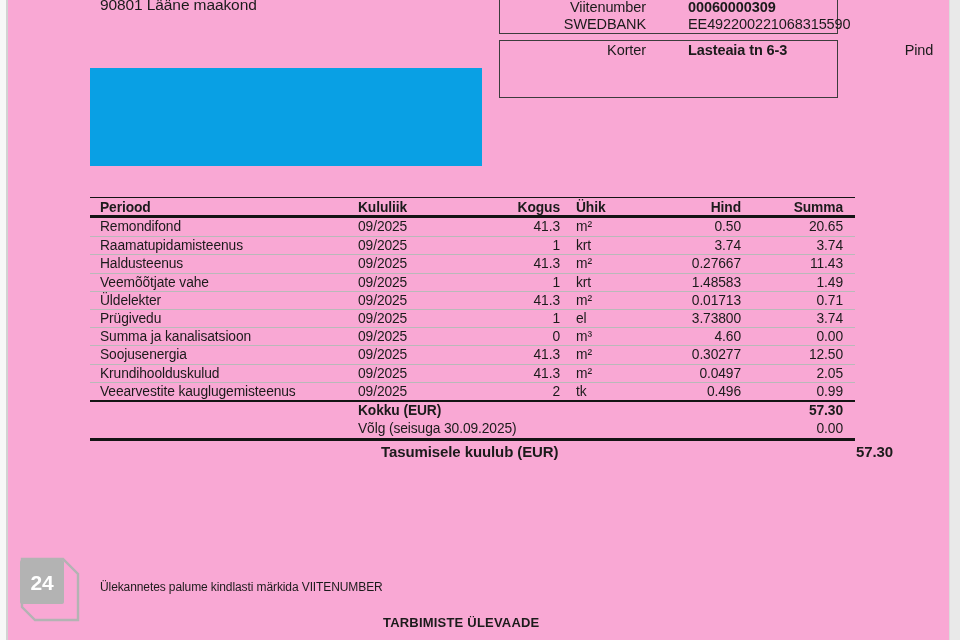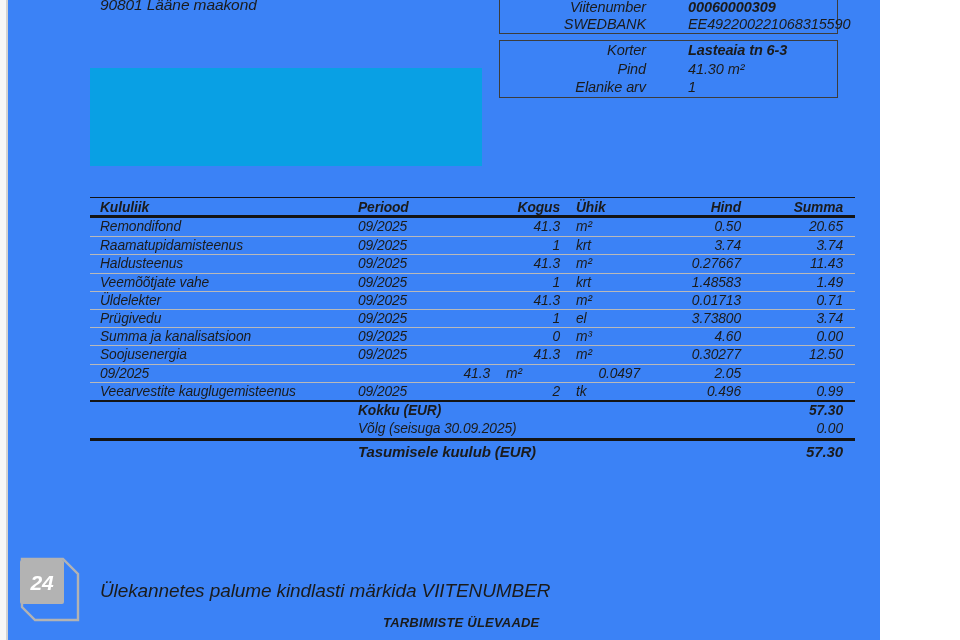--- a/index.html
+++ b/index.html
@@ -1,32 +1,31 @@
 <!DOCTYPE html>
 <html><head>
 <meta charset="utf-8">
 <style>
   html,body { margin:0; padding:0; background:#ffffff; }
   #doc {
-    position:relative; width:880px; height:640px; overflow:hidden;
-    background:#3b82f6; color:#1b1b1b;
+    position:relative; width:960px; height:640px; overflow:hidden;
+    background:#f9a8d4; color:#1b1b1b;
     font-family:"Liberation Sans", sans-serif;
     letter-spacing:-0.1px;
-    font-style:italic;
   }
   
   .edge-left-band { position:absolute; left:0; top:0; width:6px; height:640px; background:#f7f7f7; }
   .edge-left-line { position:absolute; left:6px; top:0; width:2px; height:640px; background:#d2d2d2; }
   .edge-right-band { position:absolute; left:949px; top:0; width:11px; height:640px; background:#e9e9e9; border-left:1px solid #dcdcdc; box-sizing:border-box; }
 
   .sender { position:absolute; left:100px; top:-4px; font-size:15.5px; line-height:17.5px; }
 
   .info-box { position:absolute; left:499px; width:339px; border:1.5px solid #3c3c3c; box-sizing:border-box; font-size:14.5px; }
   #payment-box { top:-12px; height:46px; display:flex; flex-direction:column; justify-content:flex-end; padding-bottom:1px; }
-  #apartment-box { top:40px; height:58px; display:flex; flex-direction:column; justify-content:center; }
+  #apartment-box { top:40px; height:58px; display:flex; justify-content:space-between; }
   .ib-row { display:flex; line-height:16.5px;gap:32px; }
   #apartment-box .ib-row { line-height:18.5px; }
   .ib-label { width:146px; text-align:right; flex:none; }
   .ib-value { margin-left:10px; white-space:nowrap; }
   .ib-strong { font-weight:bold; }
 
   .redaction { position:absolute; left:90px; top:68px; width:392px; height:98px; background:#09a0e4; }
 
   
   .invoice-table { position:absolute; left:90px; top:197px; width:765px; font-size:13.8px; }
@@ -38,25 +37,25 @@
   .c-right { text-align:right; }
   .c-uhik { padding-left:16px; box-sizing:border-box; }
   .t-header { border-top:1.5px solid #141414; border-bottom:3px solid #141414; height:21px; line-height:20px; font-weight:bold; }
   .t-row { height:18.2px; line-height:18.2px; }
   .t-row + .t-row { border-top:1px solid #b9b9b9; }
   .t-rows { border-bottom:2.5px solid #141414; }
   .sum-row { height:18px; line-height:18px; }
   .sum-row .s-label { grid-column:2 / 6; }
   .sum-row .s-value { grid-column:6; text-align:right; }
   .sum-bold { font-weight:bold; }
-  .total-row { border-top:3.5px solid #141414; height:23px; line-height:22px; font-weight:bold; font-size:15px; }
+  .total-row { border-top:3.5px solid #141414; height:23px; line-height:22px; font-weight:bold; font-size:15px;gap:23px; }
 
   
   .badge { position:absolute; left:17px; top:556px; }
-  .footer-note { position:absolute; left:100px; top:580px; font-size:19px; }
+  .footer-note { position:absolute; left:100px; top:580px; font-size:12px; }
   .section-title { position:absolute; left:383px; top:615px; font-size:13px; font-weight:bold; letter-spacing:0.2px; }
 </style>
 </head>
 <body>
 
 <div id="doc">
 
   <div class="edge-left-band"></div>
   <div class="edge-left-line"></div>
   <div class="edge-right-band"></div>
@@ -88,22 +87,22 @@
     <div class="ib-row">
       <span class="ib-label">Elanike arv</span>
       <span class="ib-value">1</span>
     </div>
   </div>
 
   <div class="redaction"></div>
 
   <div class="invoice-table">
     <div class="tgrid t-header">
+      <div>Periood</div>
       <div>Kululiik</div>
-      <div>Periood</div>
       <div class="c-right">Kogus</div>
       <div class="c-uhik">Ühik</div>
       <div class="c-right">Hind</div>
       <div class="c-right">Summa</div>
     </div>
 
     <div class="t-rows">
       <div class="tgrid t-row">
         <div>Remondifond</div>
         <div>09/2025</div>
@@ -170,20 +169,21 @@
       <div class="tgrid t-row">
         <div>Soojusenergia</div>
         <div>09/2025</div>
         <div class="c-right">41.3</div>
         <div class="c-uhik">m²</div>
         <div class="c-right">0.30277</div>
         <div class="c-right">12.50</div>
       </div>
 
       <div class="tgrid t-row">
+        <div>Krundihoolduskulud</div>
         <div>09/2025</div>
         <div class="c-right">41.3</div>
         <div class="c-uhik">m²</div>
         <div class="c-right">0.0497</div>
         <div class="c-right">2.05</div>
       </div>
 
       <div class="tgrid t-row">
         <div>Veearvestite kauglugemisteenus</div>
         <div>09/2025</div>

